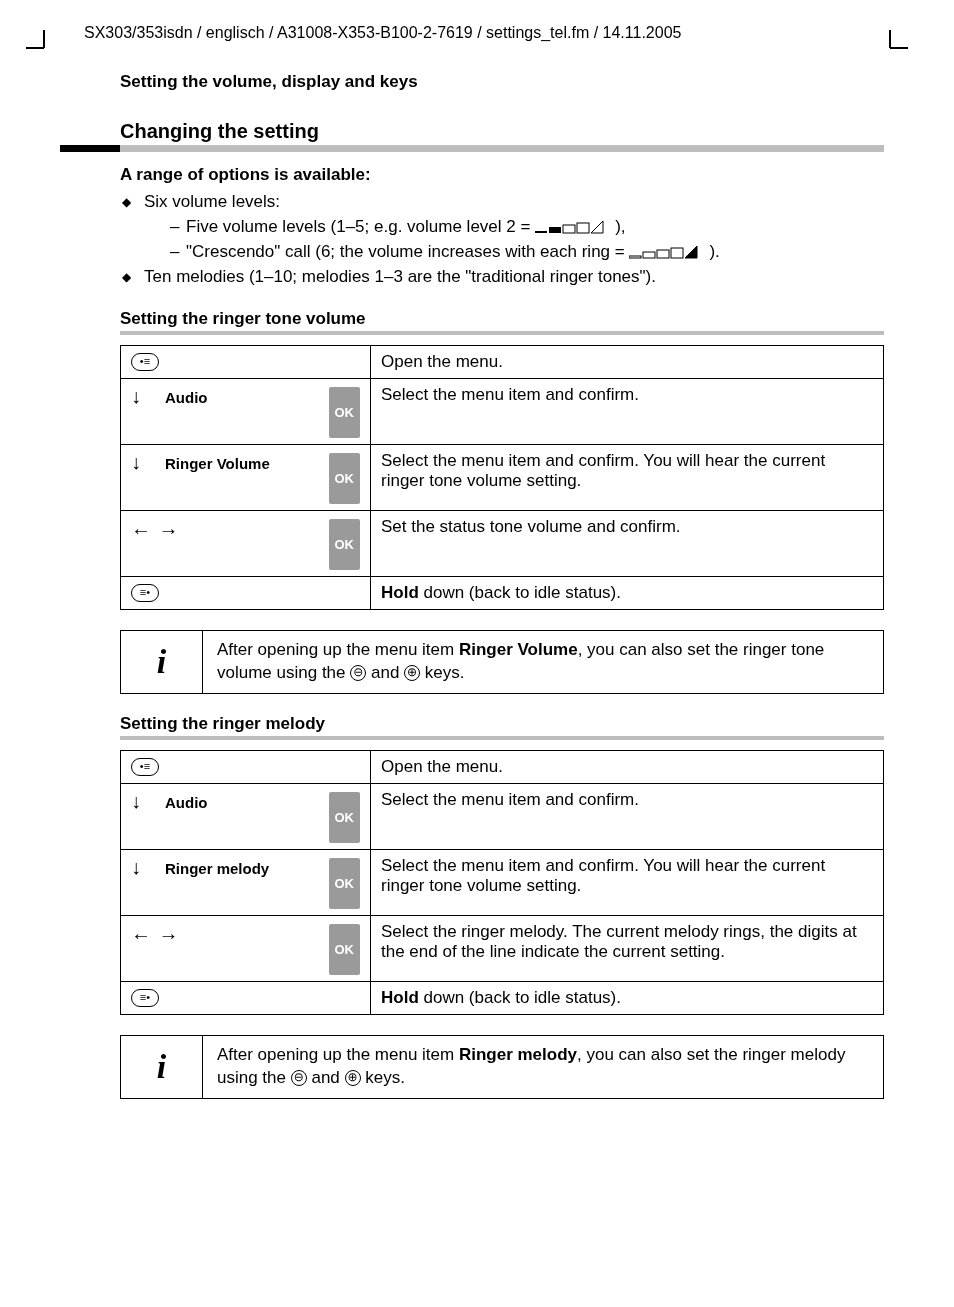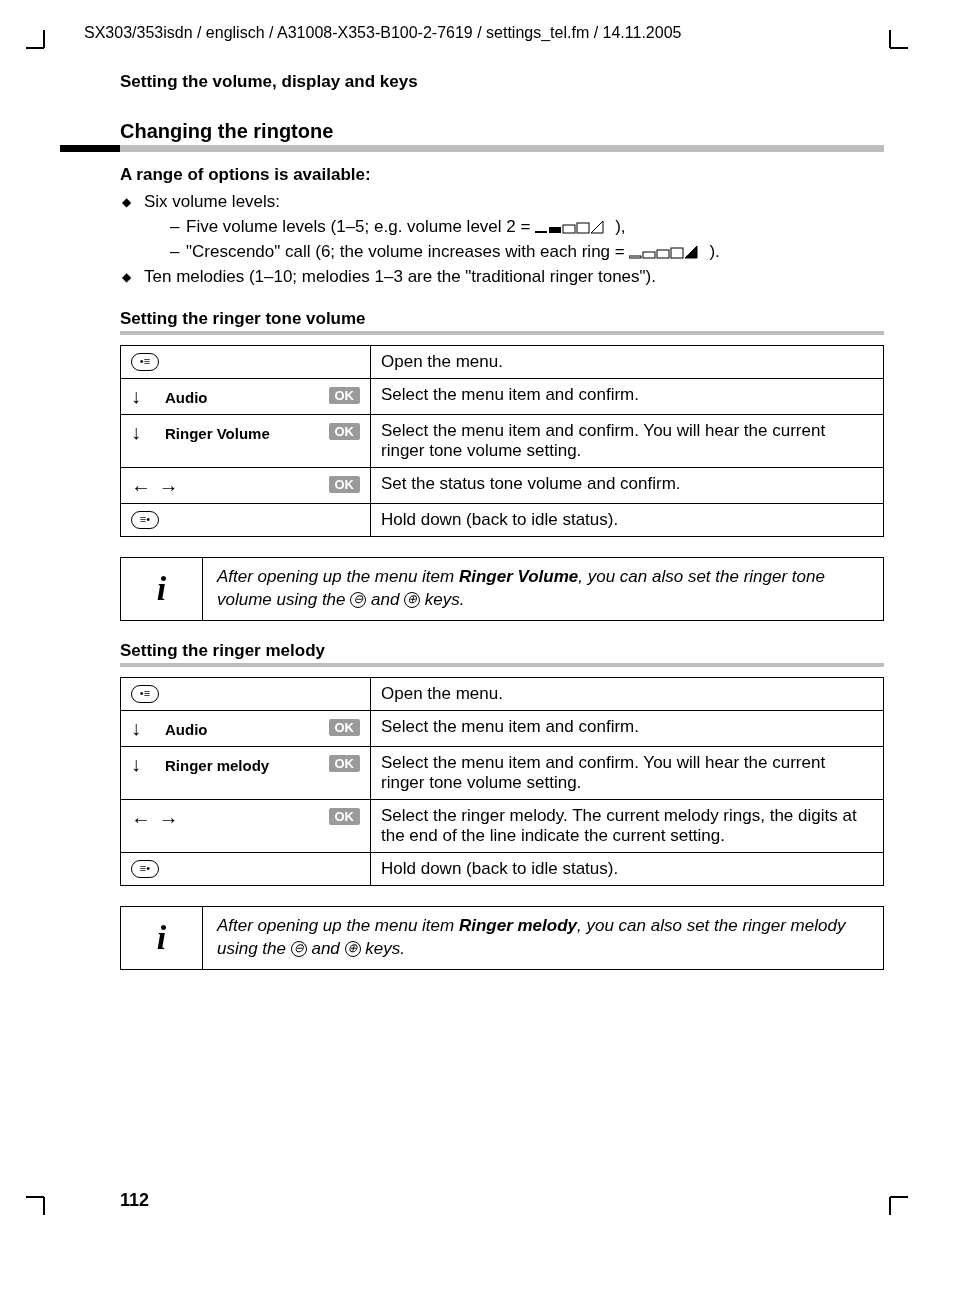--- a/index.html
+++ b/index.html
@@ -99,21 +99,21 @@
   table.steps td.left {
     width: 250px;
     position: relative;
   }
   .ok-badge {
     display: inline-block;
     background: #9a9a9a;
     color: #fff;
     font-size: 13px;
     font-weight: bold;
-    padding: 1px 6px;
+    padding: 18px 6px;
     border-radius: 2px;
     float: right;
     margin-top: 2px;
   }
   .menu-label {
     font-weight: bold;
     font-size: 15px;
     margin-left: 24px;
   }
   .arrow-down::before { content: "↓"; font-weight: bold; font-size: 20px; }
@@ -123,21 +123,21 @@
     border: 1.5px solid #000;
     border-radius: 12px;
     min-width: 28px;
     height: 18px;
     line-height: 14px;
     text-align: center;
     font-size: 11px;
     padding: 0 4px;
     vertical-align: middle;
   }
-  .hold-text b { font-weight: normal; }
+  .hold-text b { font-weight: bold; }
   .info-box {
     display: flex;
     border: 1px solid #000;
     margin: 10px 0 16px 0;
     font-size: 17px;
   }
   .info-box .icon-cell {
     width: 82px;
     border-right: 1px solid #000;
     display: flex;
@@ -145,21 +145,20 @@
     justify-content: center;
     font-family: Georgia, serif;
     font-style: italic;
     font-weight: bold;
     font-size: 30px;
   }
   .info-box .text-cell {
     padding: 8px 14px;
     line-height: 1.35;
     flex: 1;
-    font-style: italic;
   }
   .circle-key {
     display: inline-block;
     border: 1.5px solid #000;
     border-radius: 50%;
     width: 16px; height: 16px;
     line-height: 13px;
     text-align: center;
     font-size: 12px;
     vertical-align: middle;
@@ -189,21 +188,21 @@
   <div class="crop-mark tl"></div>
   <div class="crop-mark tr"></div>
   <div class="crop-mark bl"></div>
   <div class="crop-mark br"></div>
 
   <div class="header-path">SX303/353isdn / englisch / A31008-X353-B100-2-7619 / settings_tel.fm / 14.11.2005</div>
 
   <div class="content">
     <div class="section-title">Setting the volume, display and keys</div>
 
-    <div class="h2-title">Changing the ringtone</div>
+    <div class="h2-title">Changing the setting</div>
     <div class="h2-line"></div>
 
     <div class="body-text bold">A range of options is available:</div>
 
     <ul class="bullets body-text">
       <li>
         <span>Six volume levels:</span>
         <ul class="dashes">
           <li>
             <span>Five volume levels (1–5; e.g. volume level 2 = </span><span class="vol-bars"><svg width="80" height="16">

